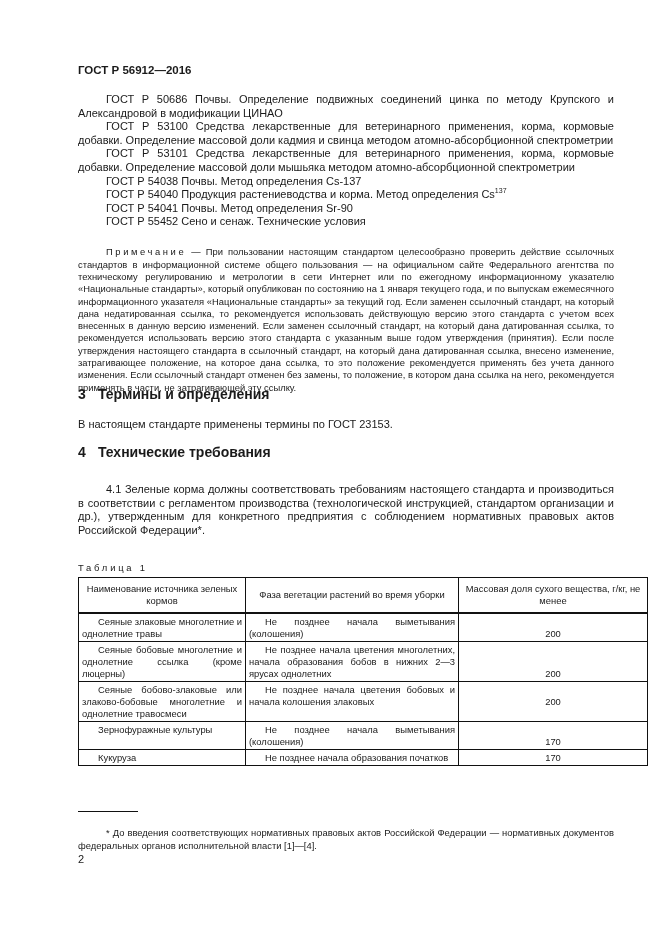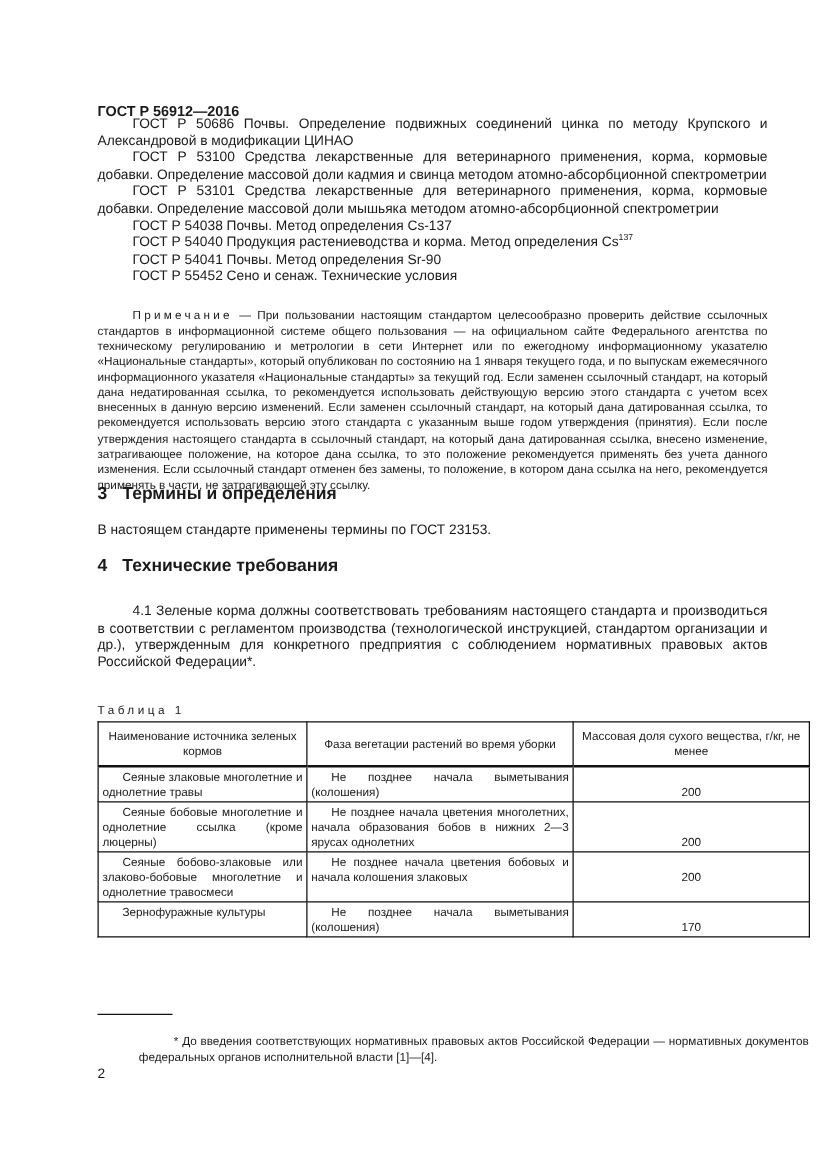--- a/index.html
+++ b/index.html
@@ -1,19 +1,19 @@
 <!DOCTYPE html>
 <html><head>
   <meta charset="utf-8">
   <style>
     html, body { margin: 0; padding: 0; background: #ffffff; }
     body { width: 661px; height: 936px; position: relative; overflow: hidden;
            font-family: "Liberation Sans", sans-serif; color: #1a1a1a; }
     .page { position: absolute; left: 78px; top: 0; width: 536px; }
-    .hdr { position: absolute; top: 84px; left: 0; font-weight: bold; font-size: 11.5px; letter-spacing: 0; }
+    .hdr { position: absolute; top: 64px; left: 0; font-weight: bold; font-size: 11.5px; letter-spacing: 0; }
     .p { font-size: 11px; line-height: 13.6px; text-align: justify; margin: 0; }
     .ind { text-indent: 28px; }
     .refs { position: absolute; top: 93px; left: 0; width: 536px; }
     .ref-line { font-size: 11px; line-height: 13.6px; margin: 0; text-align: justify; }
     .note { position: absolute; top: 237px; left: 0; width: 536px; font-size: 9.4px; line-height: 12.3px; text-align: justify; }
     .note .sp { letter-spacing: 2.6px; }
     .h2 { position: absolute; left: 0; font-weight: bold; font-size: 14px; margin: 0; }
     .h2 .num { display: inline-block; width: 16px; }
     .sec3 { top: 386px; }
     .sec3text { position: absolute; top: 418px; left: 0; font-size: 11px; }
@@ -21,21 +21,21 @@
     .req { position: absolute; top: 483px; left: 0; width: 536px; }
     .tcap { position: absolute; top: 562px; left: 0; font-size: 9.4px; letter-spacing: 2.8px; }
     table.t { position: absolute; top: 577px; left: 0; width: 570px; border-collapse: collapse; font-size: 9.4px; line-height: 12px; }
     table.t td, table.t th { border: 1px solid #111; vertical-align: top; padding: 2px 3px 1px 3px; }
     table.t th { font-weight: normal; text-align: center; vertical-align: middle; height: 30px; padding: 2px 6px; border-bottom: 2.5px solid #111; }
     table.t td.c1 { width: 160px; text-align: justify; }
     table.t td.c2 { width: 206px; text-align: justify; }
     table.t td.c3 { text-align: center; vertical-align: bottom; }
     table.t td .ti { text-indent: 16px; display: block; }
     .fnrule { position: absolute; top: 811px; left: 0; width: 60px; border-top: 1px solid #111; }
-    .fn { position: absolute; top: 818px; left: 0; width: 536px; font-size: 9.4px; line-height: 12.3px; text-align: justify; margin-left: 33px; }
+    .fn { position: absolute; top: 818px; left: 0; width: 536px; font-size: 9.4px; line-height: 12.3px; text-align: justify; }
     .pgnum { position: absolute; top: 853px; left: 0; font-size: 11px; }
     sup { font-size: 7px; line-height: 0; }
   </style>
 </head>
 <body>
 
 <div class="page">
 
   <div class="hdr">ГОСТ Р 56912—2016</div>
 
@@ -100,20 +100,29 @@
       </tr>
       <tr>
         <td class="c1">
             <span class="ti">Зернофуражные культуры</span>
           </td>
         <td class="c2">
             <span class="ti">Не позднее начала выметывания (колошения)</span>
           </td>
         <td class="c3">170</td>
       </tr>
+      <tr>
+        <td class="c1">
+            <span class="ti">Кукуруза</span>
+          </td>
+        <td class="c2">
+            <span class="ti">Не позднее начала образования початков</span>
+          </td>
+        <td class="c3">170</td>
+      </tr>
     </tbody>
   </table>
 
   <div class="fnrule"></div>
   <p class="fn ind">* До введения соответствующих нормативных правовых актов Российской Федерации — нормативных документов федеральных органов исполнительной власти [1]—[4].</p>
 
   <div class="pgnum">2</div>
 </div>
 
 </body></html>

